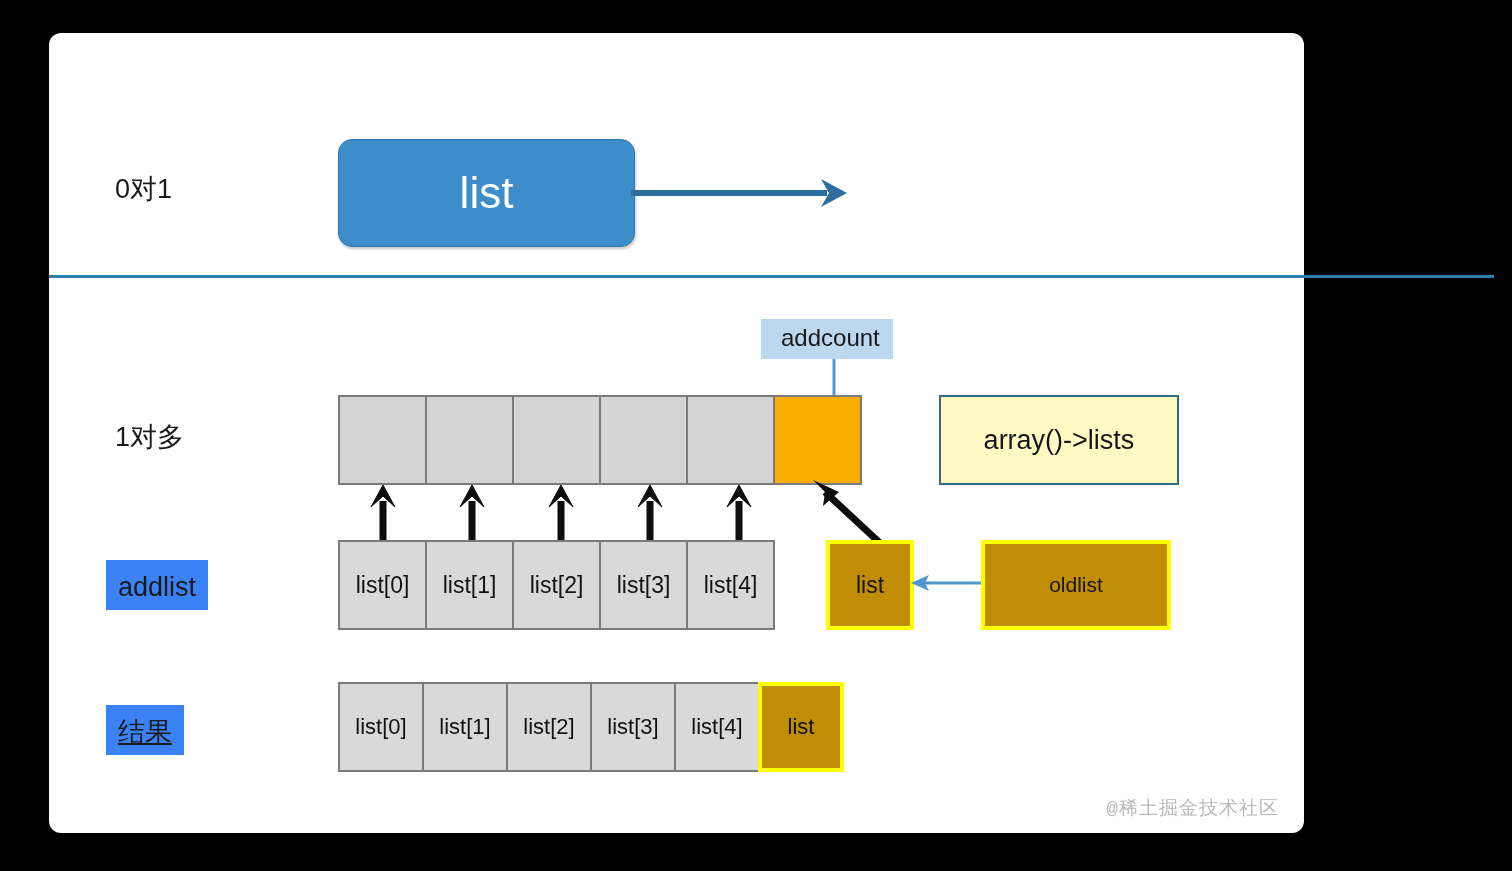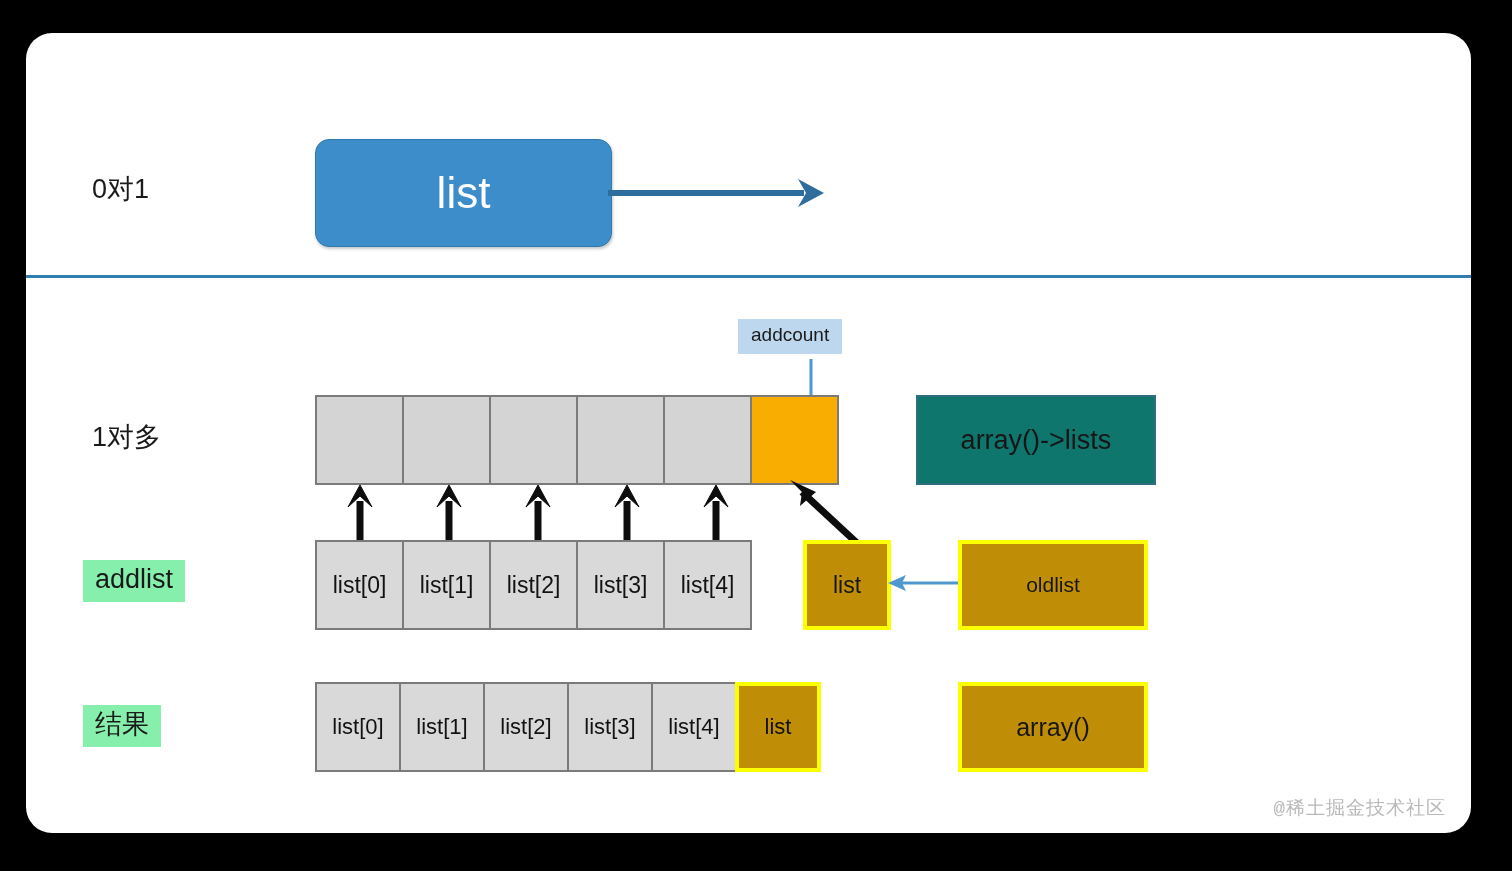--- a/index.html
+++ b/index.html
@@ -15,26 +15,26 @@
   #root {
     position: relative;
     width: 1512px;
     height: 871px;
     background: #000000;
   }
 
   
   .card {
     position: absolute;
-    left: 26px;
+    left: 49px;
     top: 33px;
-    width: 1445px;
+    width: 1255px;
     height: 800px;
     background: #ffffff;
-    border-radius: 26px;
+    border-radius: 12px;
   }
 
   .divider {
     position: absolute;
     left: 0px;
     top: 242px;
     width: 1445px;
     height: 3px;
     background: #2e7eb0;
   }
@@ -45,29 +45,29 @@
     color: #1a1a1a;
     font-size: 27px;
     line-height: 1.1;
     white-space: nowrap;
   }
   .label-0to1 { left: 66px;  top: 142px; }
   .label-1tom { left: 66px;  top: 390px; }
 
   .tag-label {
     position: absolute;
-    background: #86efac;
+    background: #3b82f6;
     color: #1a1a1a;
     font-size: 27px;
-    padding: 5px 12px 7px 12px;
+    padding: 13px 12px 7px 12px;
     white-space: nowrap;
     line-height: 1.1;
   }
   .label-addlist { left: 57px; top: 527px; }
-  .label-result  { left: 57px; top: 672px; }
+  .label-result  { left: 57px; top: 672px; text-decoration: underline; }
 
   
   .blue-box {
     position: absolute;
     background: #3c8dc9;
     border: 1px solid #2e79ae;
     border-radius: 14px;
     color: #ffffff;
     display: flex;
     align-items: center;
@@ -95,22 +95,22 @@
     height: 40px;
   }
 
   
   .addcount-box {
     position: absolute;
     left: 712px;
     top: 286px;
     background: #bdd7ee;
     color: #1a1a1a;
-    font-size: 19px;
-    padding: 6px 13px 8px 13px;
+    font-size: 24px;
+    padding: 6px 13px 8px 20px;
     white-space: nowrap;
     line-height: 1.1;
   }
   .addcount-arrow {
     position: absolute;
     left: 765px;
     top: 326px;
     width: 40px;
     height: 68px;
   }
@@ -151,21 +151,21 @@
     height: 82px;
   }
 
   
   .orange-box {
     position: absolute;
     left: 890px;
     top: 362px;
     width: 240px;
     height: 90px;
-    background: #0f766e;
+    background: #fef9c3;
     border: 2px solid #2e6e7e;
     box-sizing: border-box;
     color: #161616;
     font-size: 27px;
     display: flex;
     align-items: center;
     justify-content: center;
     white-space: nowrap;
   }
 
@@ -363,18 +363,17 @@
 
     <div class="array-result">
       <div class="cell">list[0]</div>
       <div class="cell">list[1]</div>
       <div class="cell">list[2]</div>
       <div class="cell">list[3]</div>
       <div class="cell">list[4]</div>
       <div class="cell gold">list</div>
     </div>
 
-    <div class="gold-box gold-array">array()</div>
 
     <div class="watermark">@稀土掘金技术社区</div>
 
   </div>
 </div>
 
 </body></html>

